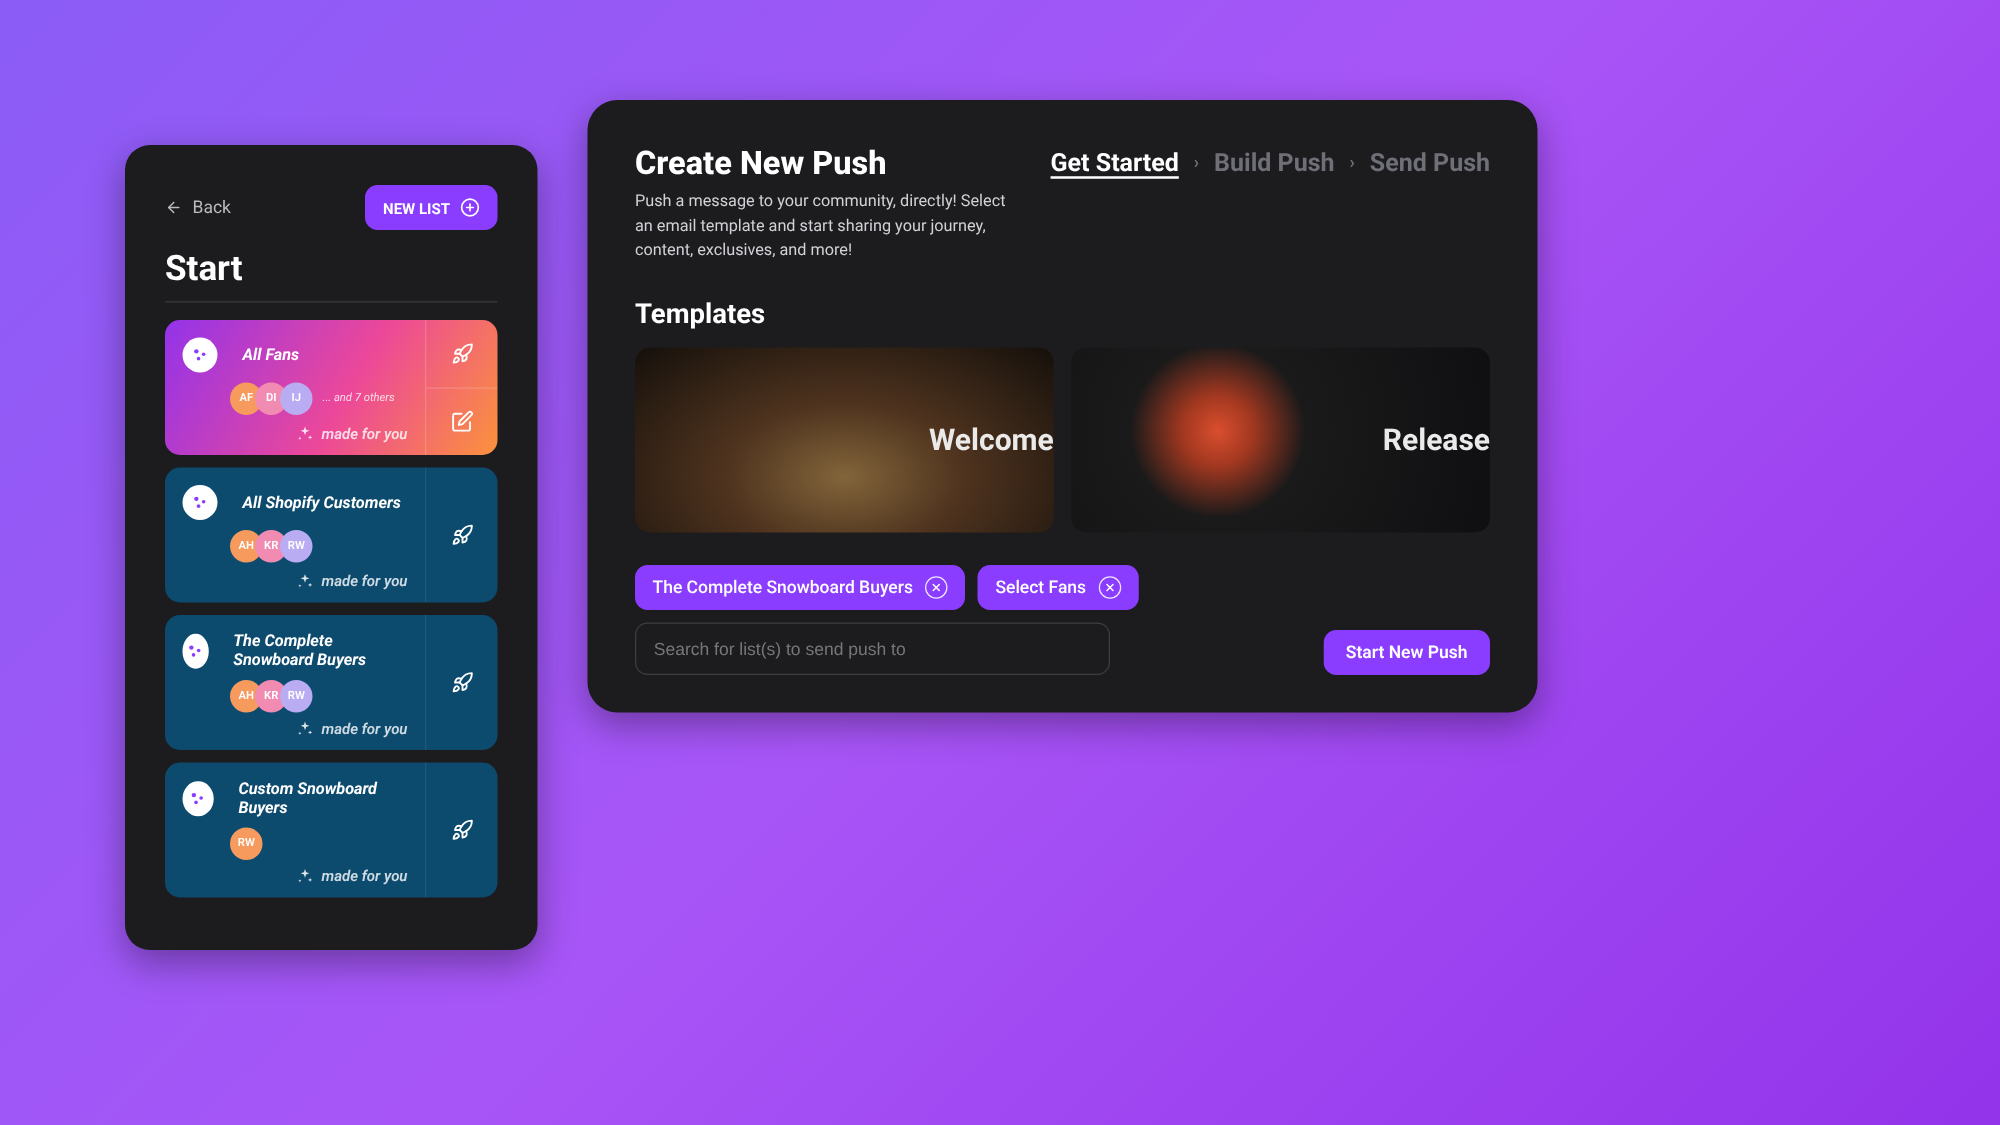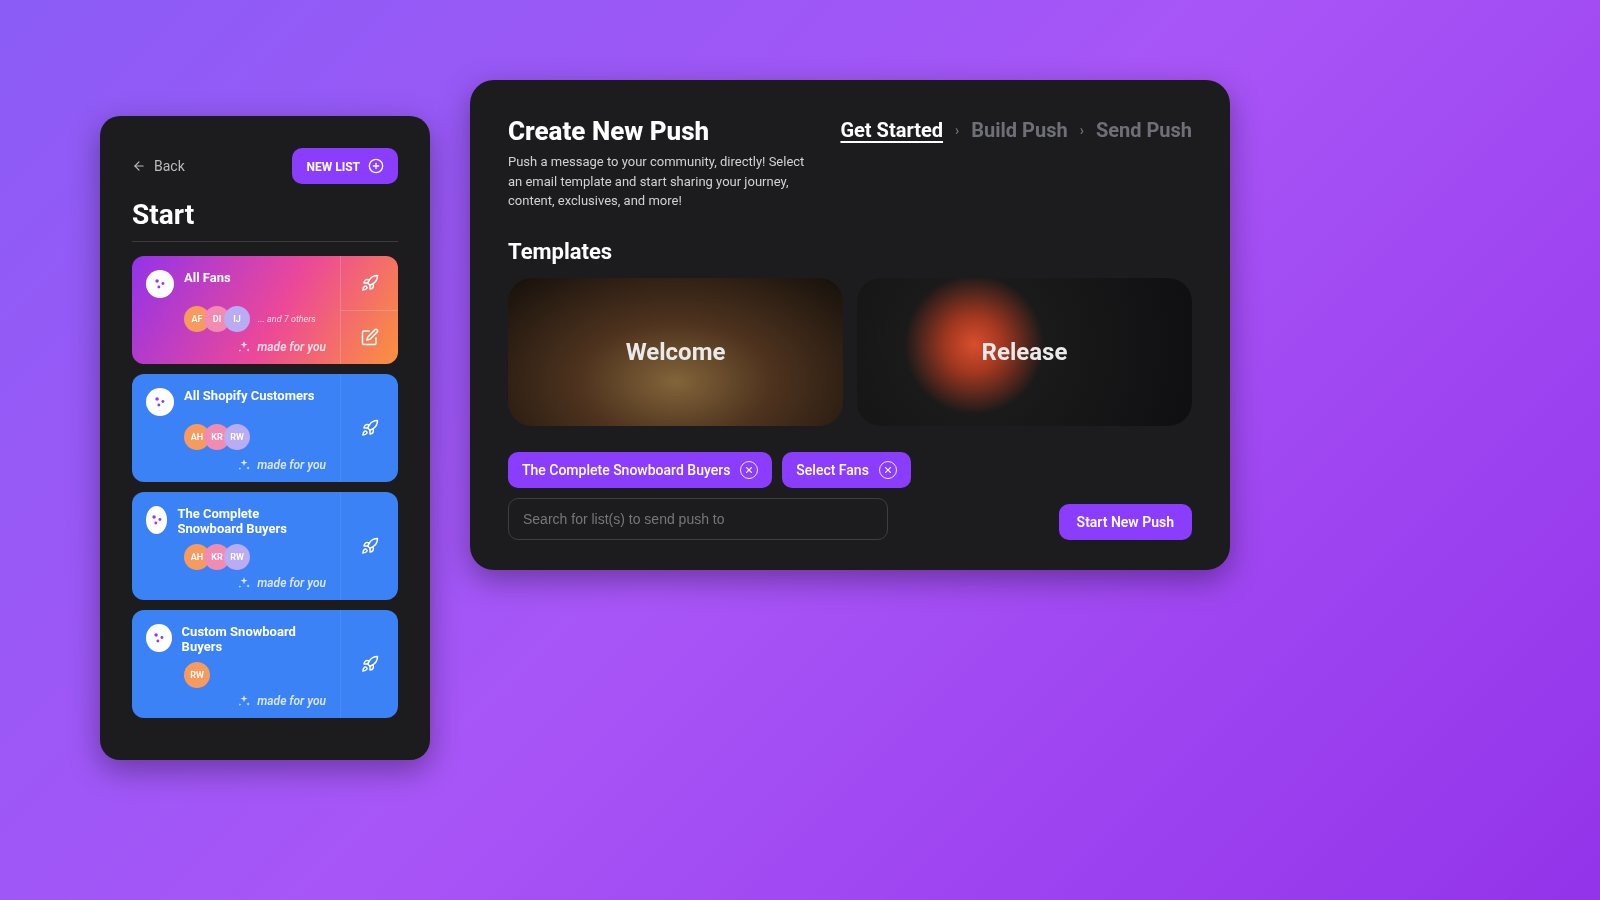--- a/index.html
+++ b/index.html
@@ -32,29 +32,29 @@
     padding: 10px 14px;
     display: flex;
     align-items: flex-end;
     gap: 8px;
     cursor: pointer;
   }
   .lp-title { color: #fff; font-size: 28px; font-weight: 700; margin-bottom: 10px; }
   .lp-divider { border: none; border-top: 1px solid #3a3a3f; margin-bottom: 14px; }
 
   .card {
-    background: #3b82f6;
+    background: #0c4a6e;
     border-radius: 12px;
     margin-bottom: 10px;
     display: flex;
     overflow: hidden;
     min-height: 108px;
   }
   .card-body { flex: 1; padding: 14px 14px 10px 14px; display: flex; flex-direction: column; }
-  .card-head { display: flex; align-items: flex-start; gap: 10px; margin-bottom: 8px; }
+  .card-head { display: flex; align-items: center; gap: 20px; margin-bottom: 8px; font-style: italic; }
   .card-badge {
     width: 28px; height: 28px; border-radius: 50%;
     background: #fff; display: flex; align-items: center; justify-content: center;
     font-size: 12px;
   }
   .card-title { color: #fff; font-weight: 700; font-size: 13px; }
   .avatars { display: flex; align-items: center; margin-left: 38px; margin-bottom: 6px; }
   .avatar {
     width: 26px; height: 26px; border-radius: 50%;
     display: flex; align-items: center; justify-content: center;
@@ -103,22 +103,22 @@
   .rp-sub { font-size: 13px; color: #d1d1d6; line-height: 1.5; }
   .breadcrumbs { display: flex; align-items: center; gap: 12px; font-size: 20px; font-weight: 700; white-space: nowrap; margin-top: 2px; }
   .crumb-active { color: #fff; text-decoration: underline; text-underline-offset: 4px; }
   .crumb-dim { color: #6f6f78; }
   .crumb-sep { color: #6f6f78; font-size: 14px; }
 
   .section-title { font-size: 22px; font-weight: 700; margin-bottom: 14px; }
 
   .templates-row { display: flex; gap: 14px; margin-bottom: 26px; }
   .tpl {
-    flex: 1; height: 148px; border-radius: 24px;
-    display: flex; align-items: center; justify-content: center;
+    flex: 1; height: 148px; border-radius: 12px;
+    display: flex; align-items: center; justify-content: flex-end;
     font-size: 24px; font-weight: 700; color: #eaeaea;
     position: relative; overflow: hidden; cursor: pointer;
   }
   .tpl-welcome { background: radial-gradient(ellipse at 50% 70%, rgba(255,190,90,0.45) 0%, rgba(120,70,30,0.55) 40%, rgba(20,15,10,0.95) 100%); }
   .tpl-merch { background: linear-gradient(135deg, #3a2a45 0%, #4b3558 40%, #6a3a4f 70%, #2c2230 100%); border: 3px solid #fff; }
   .tpl-release { background: radial-gradient(circle at 35% 45%, #d94e2e 0%, #a33820 12%, #1a1a1a 30%, #0f0f12 100%); }
 
   .chips { display: flex; flex-wrap: wrap; gap: 10px; margin-bottom: 10px; }
   .chip {
     background: #8b3dff; color: #fff;

